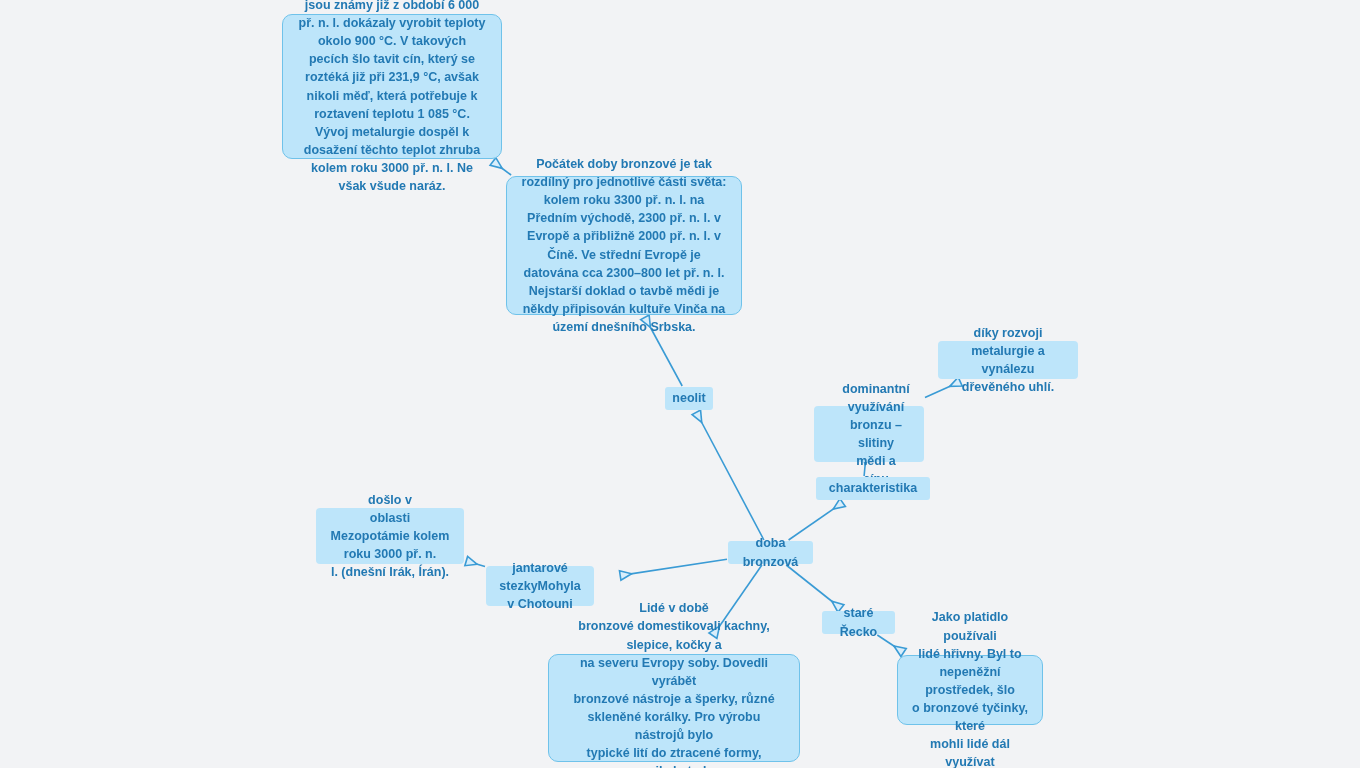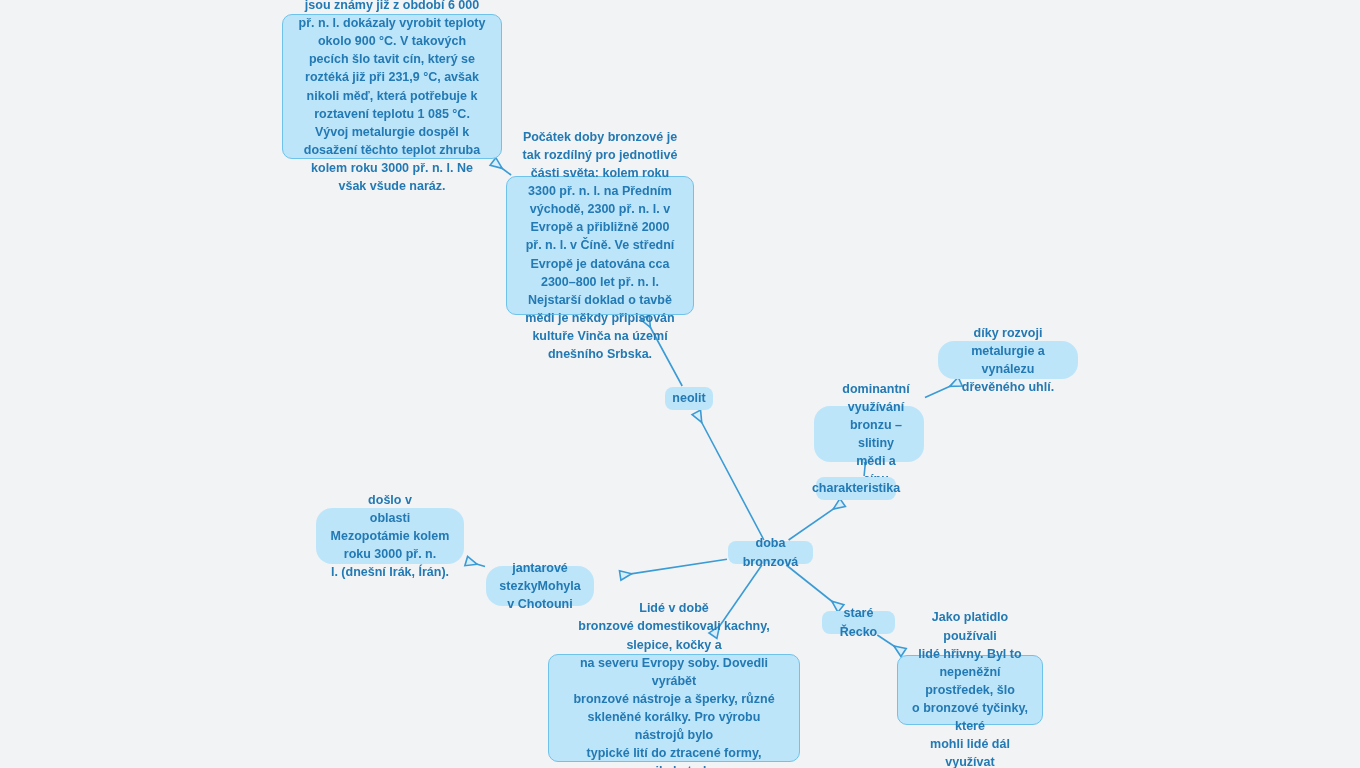--- a/index.html
+++ b/index.html
@@ -27,36 +27,36 @@
     height: 768px;
     pointer-events: none;
   }
   .node {
     position: absolute;
     box-sizing: border-box;
     background: #bde5fa;
     color: #2279b3;
     font-weight: bold;
     text-align: center;
-    border-radius: 16px;
+    border-radius: 4px;
     display: flex;
     align-items: center;
     justify-content: center;
     line-height: 1.45;
     white-space: pre-line;
     z-index: 5;
   }
   .node.bordered {
     border: 1.5px solid #6fc2ea;
     border-radius: 10px;
   }
   .node.small {
     font-size: 12.5px;
     padding: 6px 12px;
-    border-radius: 8px;
+    border-radius: 3px;
   }
   .node.medium {
     font-size: 12.5px;
     padding: 8px 14px;
   }
   .node.large {
     font-size: 12.5px;
     padding: 10px 14px;
   }
 </style>
@@ -83,39 +83,39 @@
         <line x1="761.9" y1="565.0" x2="713.4" y2="635.0" marker-end="url(#arrow-open)"></line>
         <line x1="786.2" y1="565.0" x2="840.3" y2="608.0" marker-end="url(#arrow-open)"></line>
         <line x1="877.3" y1="635.0" x2="902.9" y2="652.0" marker-end="url(#arrow-open)"></line>
       </g>
   </svg>
 
   <div class="node large bordered" style="left:282px; top:14px; width:220px; height:145px;">
     <span>Neolitické hrnčířské pece, které jsou známy již z období 6 000 př. n. l. dokázaly vyrobit teploty okolo 900 °C. V takových pecích šlo tavit cín, který se roztéká již při 231,9 °C, avšak nikoli měď, která potřebuje k roztavení teplotu 1 085 °C. Vývoj metalurgie dospěl k dosažení těchto teplot zhruba kolem roku 3000 př. n. l. Ne však všude naráz.</span>
   </div>
 
-  <div class="node large bordered" style="left:506px; top:176px; width:188px; height:139px;">
+  <div class="node large bordered" style="left:506px; top:176px; width:236px; height:139px;">
     <span>Počátek doby bronzové je tak rozdílný pro jednotlivé části světa: kolem roku 3300 př. n. l. na Předním východě, 2300 př. n. l. v Evropě a přibližně 2000 př. n. l. v Číně. Ve střední Evropě je datována cca 2300–800 let př. n. l. Nejstarší doklad o tavbě mědi je někdy připisován kultuře Vinča na území dnešního Srbska.</span>
   </div>
 
   <div class="node small" style="left:665px; top:387px; width:48px; height:23px;">
     <span>neolit</span>
   </div>
 
   <div class="node medium" style="left:938px; top:341px; width:140px; height:38px;">
     <span>díky rozvoji metalurgie a vynálezu dřevěného uhlí.</span>
   </div>
 
   <div class="node medium" style="left:814px; top:406px; width:110px; height:56px;padding-left:28px;">
     <span>dominantní
 využívání bronzu –
 slitiny mědi a cínu</span>
   </div>
 
-  <div class="node small" style="left:816px; top:477px; width:80px; height:23px;">
+  <div class="node small" style="left:816px; top:477px; width:114px; height:23px;">
     <span>charakteristika</span>
   </div>
 
   <div class="node small" style="left:728px; top:541px; width:85px; height:23px;">
     <span>doba bronzová</span>
   </div>
 
   <div class="node medium" style="left:316px; top:508px; width:148px; height:56px;">
     <span>došlo v
 oblasti Mezopotámie kolem

